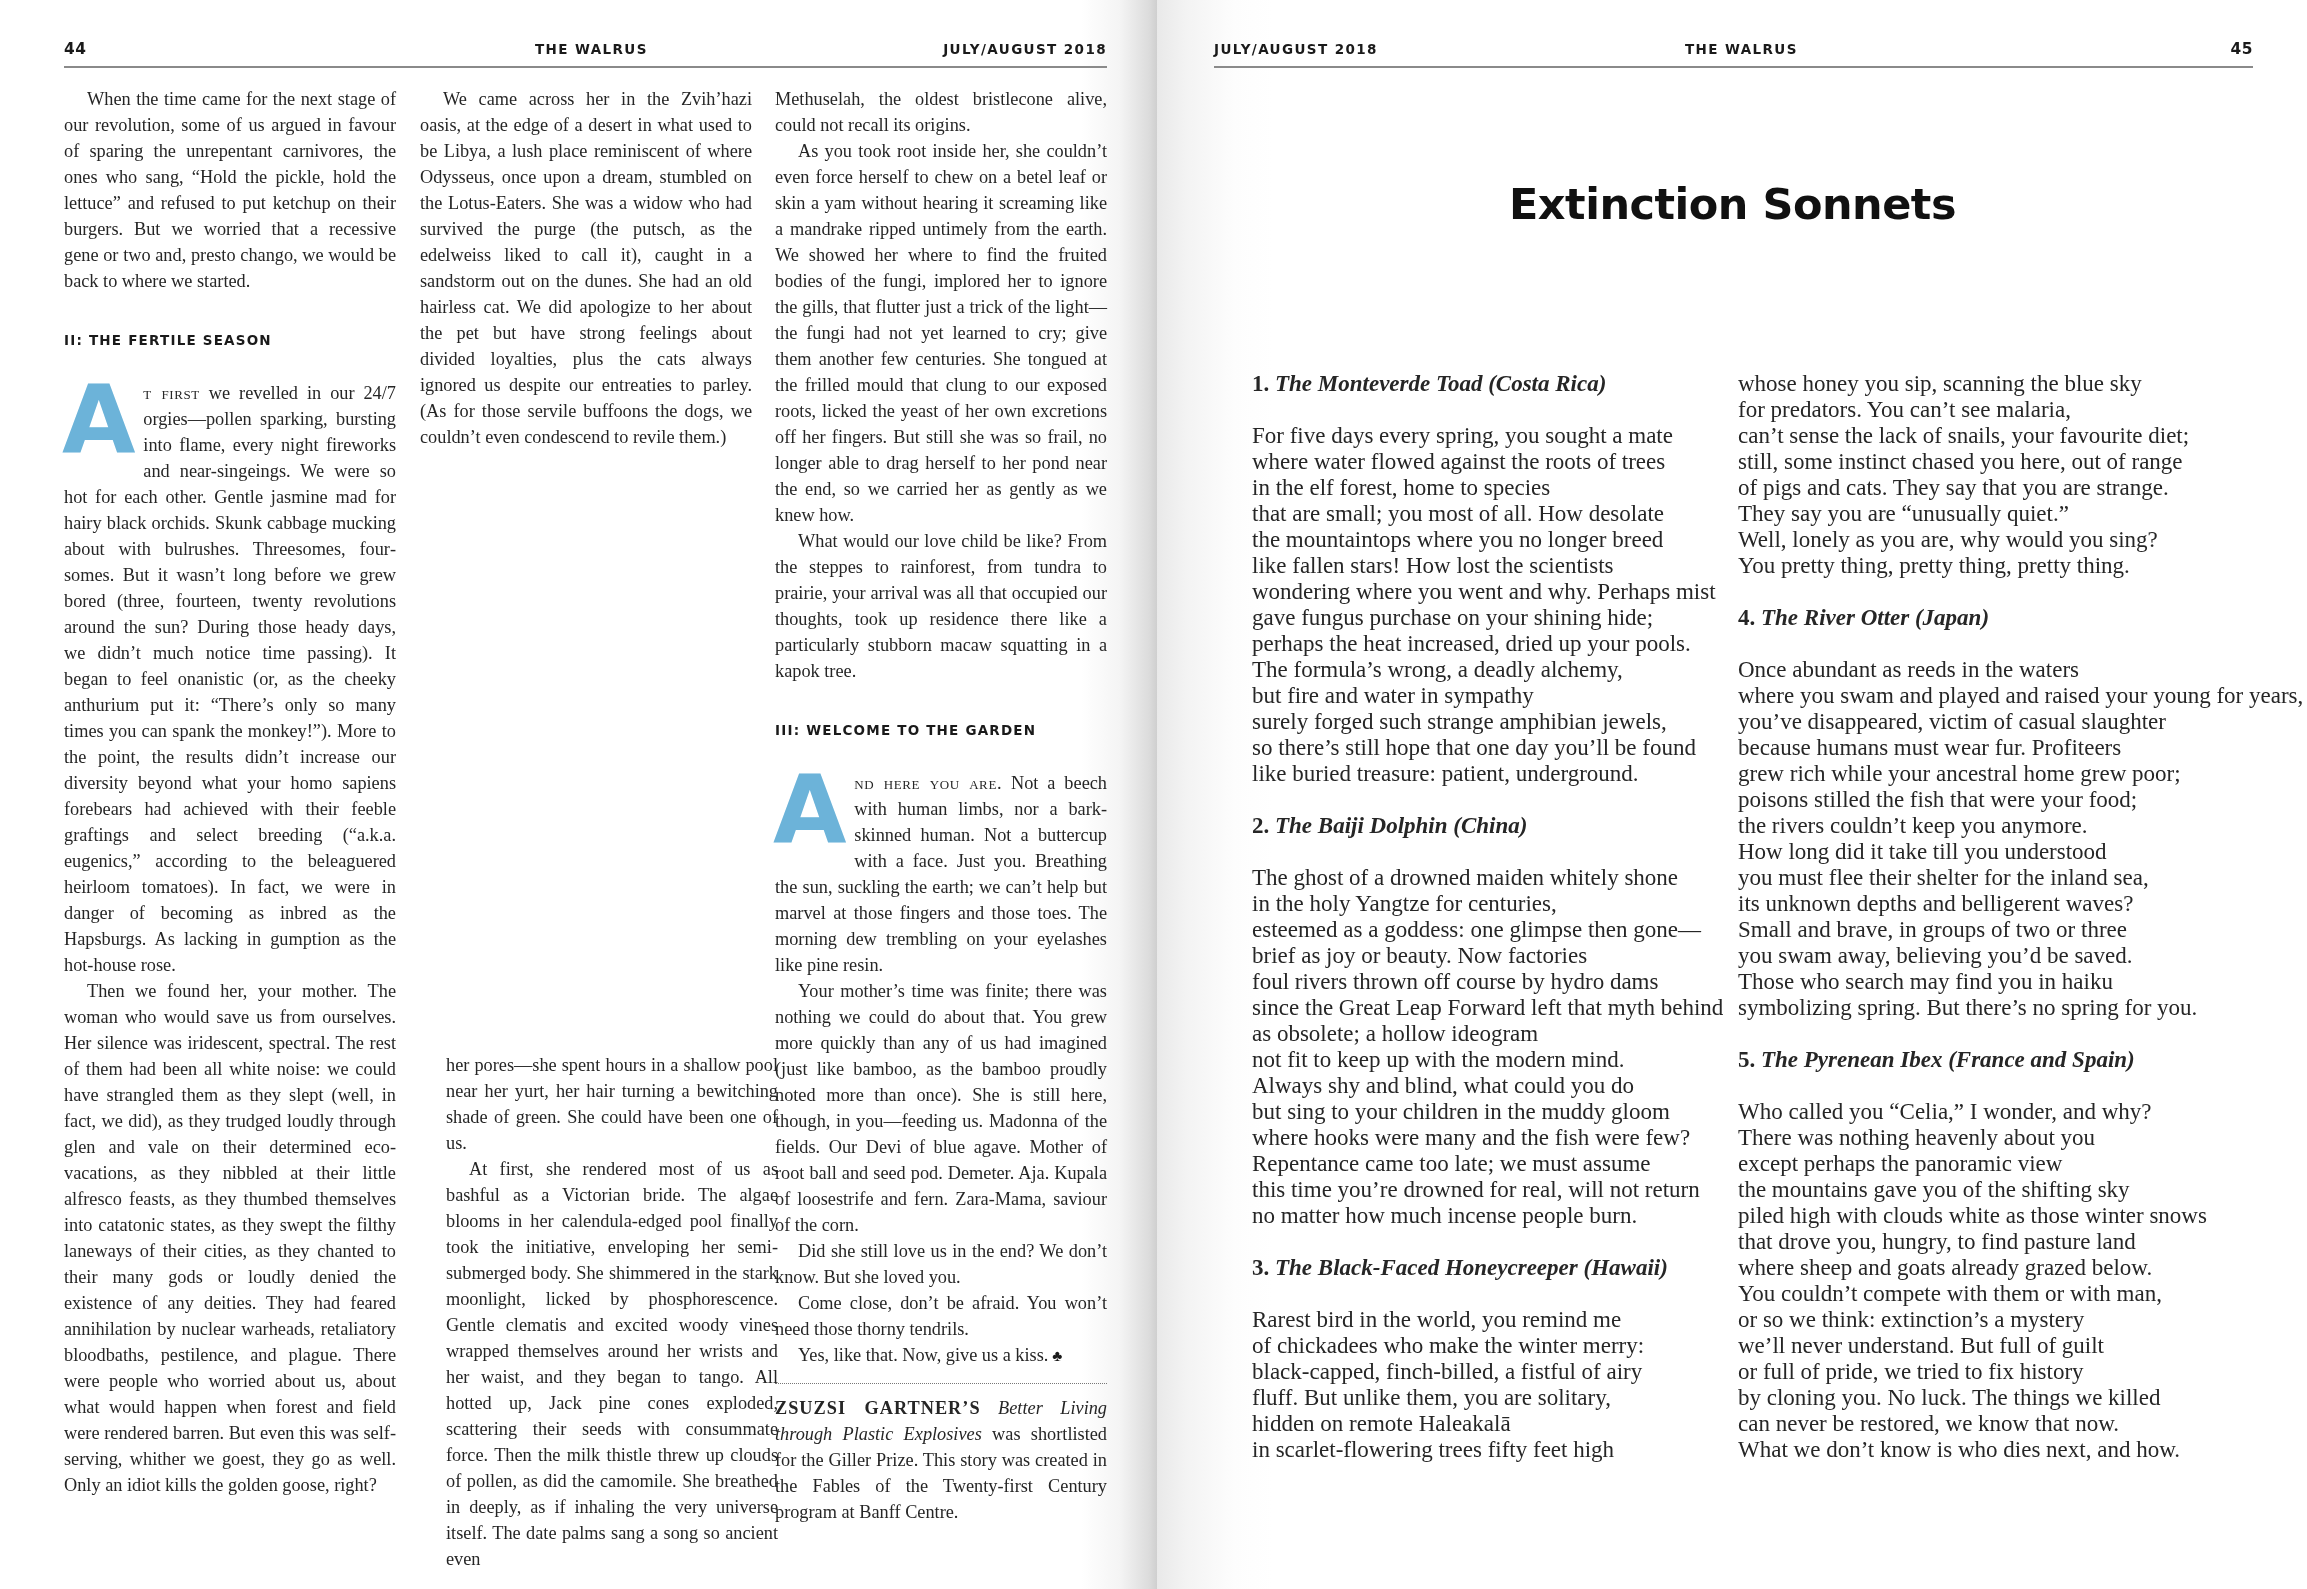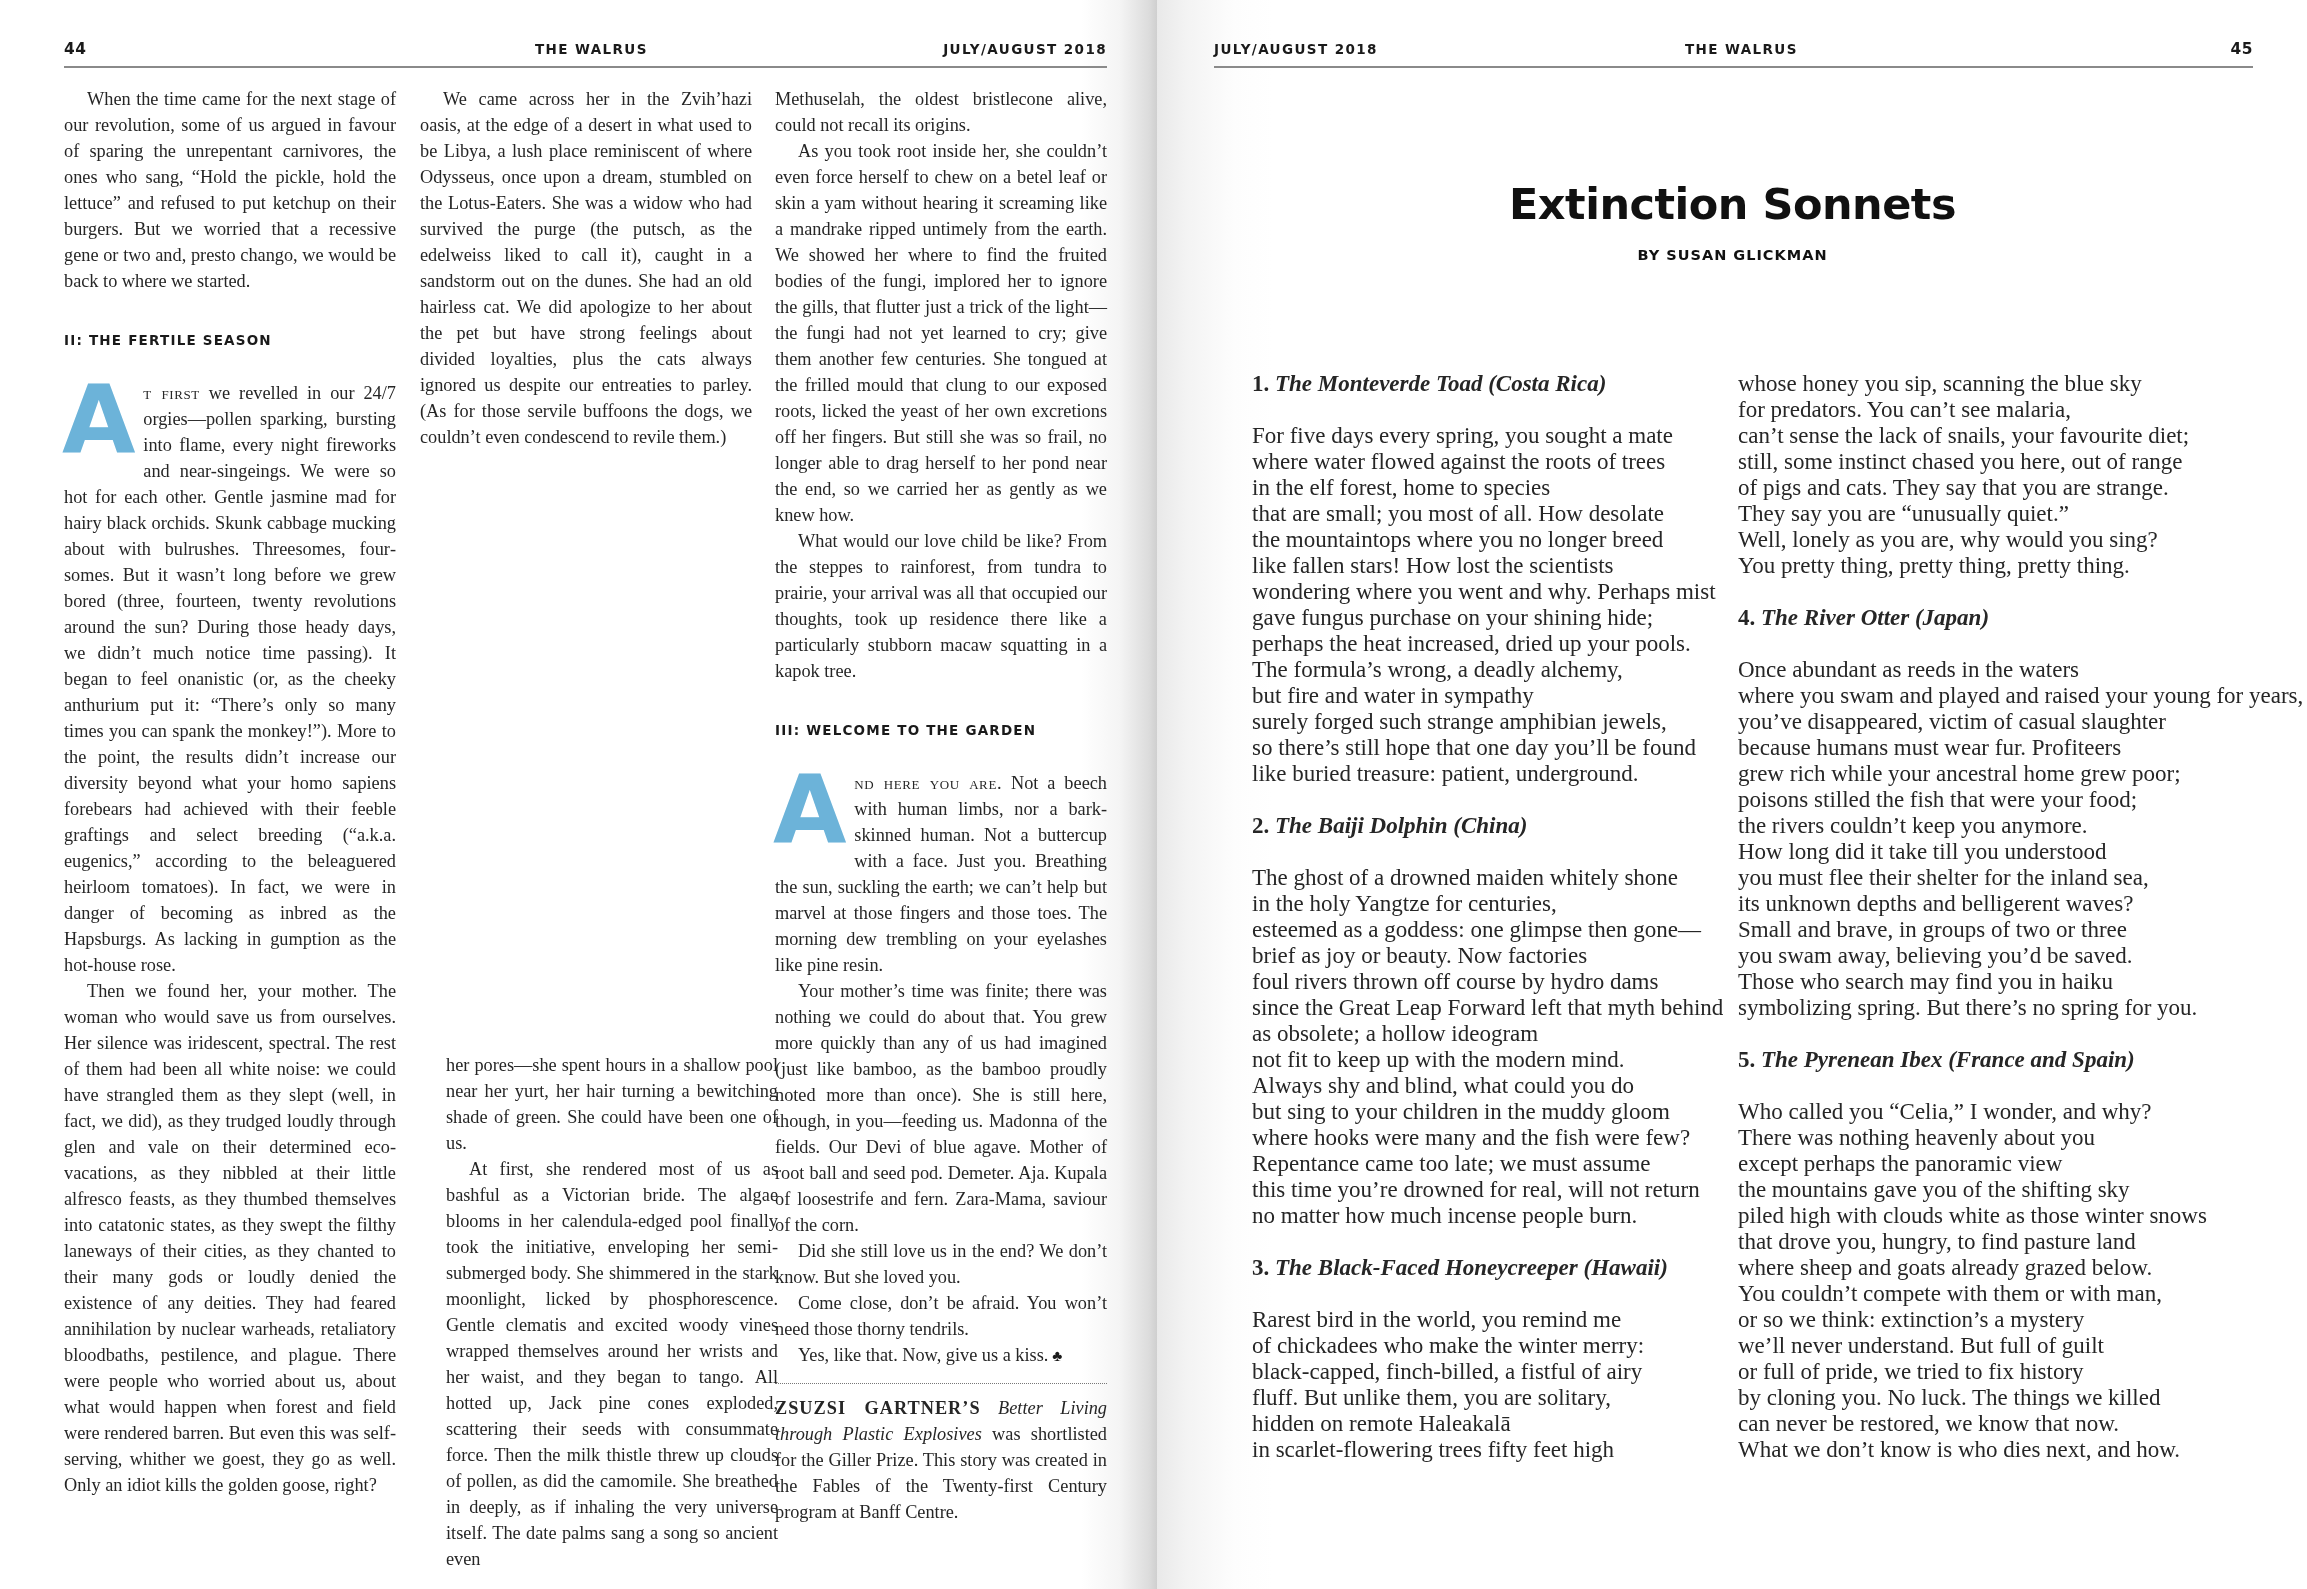--- a/index.html
+++ b/index.html
@@ -106,21 +106,20 @@
 
 <div class="page" id="right-page">
   <div class="running-head" style="left:57px;width:1039px;">
     <span style="left:0;">JULY/AUGUST 2018</span>
     <span style="left:471px;">THE WALRUS</span>
     <span class="folio" style="right:0;">45</span>
   </div>
   <div class="rule" style="left:57px;width:1039px;"></div>
 
   <div class="title">Extinction Sonnets</div>
-  <div class="byline">BY SUSAN GLICKMAN</div>
 
   <div class="poem-col" style="left:95px;">
 
     <p class="poem-title"><span class="num">1.</span> <span>The Monteverde Toad (Costa Rica)</span></p>
     <div class="poem-gap"></div>
     <p class="poem-line">For five days every spring, you sought a mate</p>
     <p class="poem-line">where water flowed against the roots of trees</p>
     <p class="poem-line">in the elf forest, home to species</p>
     <p class="poem-line">that are small; you most of all. How desolate</p>
     <p class="poem-line">the mountaintops where you no longer breed</p>

